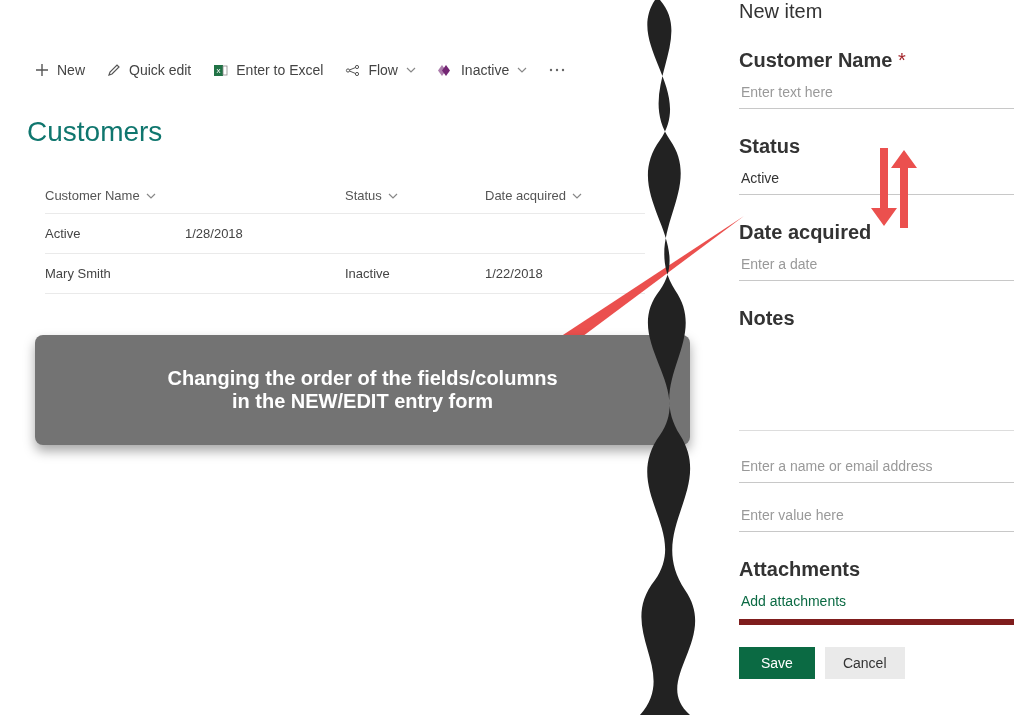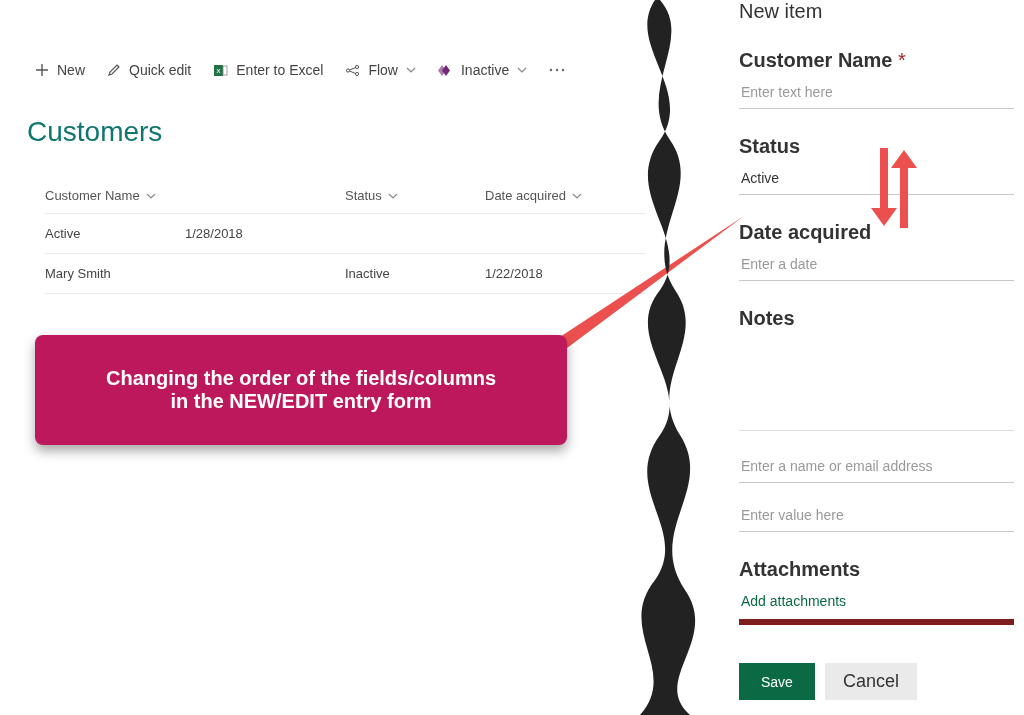--- a/index.html
+++ b/index.html
@@ -49,23 +49,23 @@
   .tbl-row { padding: 12px 0; color: #444; font-size: 13px; }
   .col-name { flex: 0 0 300px; display: flex; align-items: center; gap: 6px; }
   .col-status { flex: 0 0 140px; display: flex; align-items: center; gap: 6px; }
   .col-date { flex: 0 0 160px; display: flex; align-items: center; gap: 6px; }
   .chev-down { width: 10px; height: 10px; }
 
   .callout {
     position: absolute;
     left: 35px;
     top: 335px;
-    width: 532px;
+    width: 655px;
     height: 110px;
-    background: #be185d;
+    background: #737373;
     border-radius: 8px;
     box-shadow: 0 6px 12px rgba(0,0,0,0.35);
     color: #fff;
     display: flex;
     flex-direction: column;
     align-items: center;
     justify-content: center;
     font-size: 20px;
     font-weight: bold;
     text-align: center;
@@ -143,35 +143,35 @@
     font-family: inherit;
     font-size: 14px;
   }
   .attachments-link {
     color: #0b6a43;
     font-size: 14px;
     padding: 6px 0 10px 2px;
     border-bottom: 6px solid #7f1d1d;
     cursor: pointer;
   }
-  .btns { display: flex; gap: 10px; margin-top: 38px; }
+  .btns { display: flex; gap: 10px; margin-top: 22px; }
   .btn-save {
     background: #0b6a43;
     color: #fff;
     border: none;
     padding: 8px 22px;
     font-size: 14px;
     cursor: pointer;
   }
   .btn-cancel {
     background: #eaeaea;
     color: #333;
     border: none;
     padding: 8px 18px;
-    font-size: 18px;
+    font-size: 14px;
     cursor: pointer;
   }
   .arrows-annot {
     position: absolute;
     right: 105px;
     top: 138px;
     width: 55px;
     height: 95px;
     z-index: 8;
     pointer-events: none;

